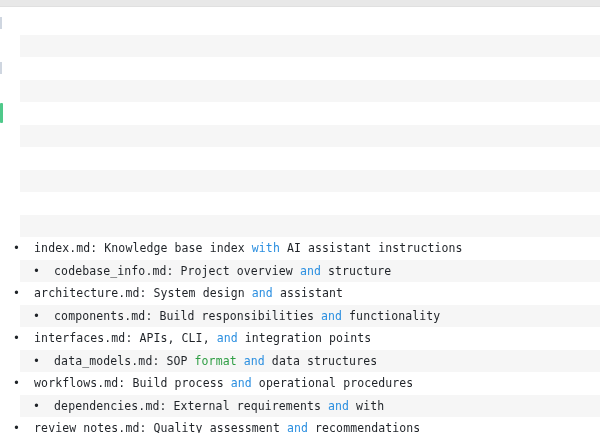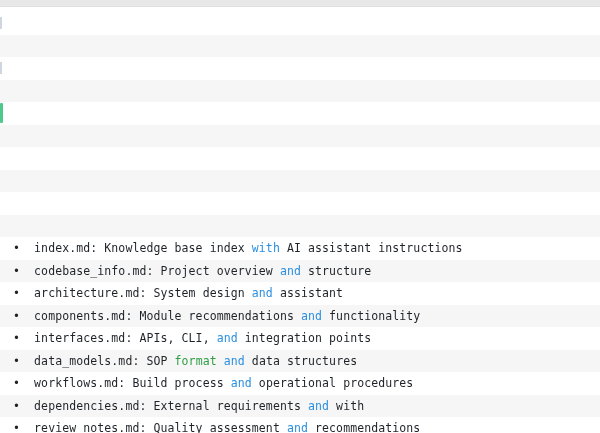--- a/index.html
+++ b/index.html
@@ -32,21 +32,21 @@
   
   .row {
     position: relative;
     height: 22.5px;
     line-height: 22.5px;
     box-sizing: border-box;
     white-space: pre;
     padding-left: 13px;
     overflow: hidden;
   }
-  .row.stripe { background: #f6f6f6; }
+  .row.stripe { background: #f6f6f6; margin-left: 20px; }
   .row.plain  { background: #ffffff; }
 
   
   .heading {
     color: #6b7a90;
     font-size: 11.5px;
     letter-spacing: 0.15px;
   }
   .heading .marker {
     position: absolute;
@@ -124,21 +124,21 @@
   </div>
 
   <div class="row stripe md">
     
   </div>
 
   <div id="list-container">
       <div class="row md plain"><span class="bullet">•  </span><span class="t-plain">index.md: Knowledge base index </span><span class="t-kw">with</span><span class="t-plain"> AI assistant instructions</span></div>
       <div class="row md stripe"><span class="bullet">•  </span><span class="t-plain">codebase_info.md: Project overview </span><span class="t-kw">and</span><span class="t-plain"> structure</span></div>
       <div class="row md plain"><span class="bullet">•  </span><span class="t-plain">architecture.md: System design </span><span class="t-kw">and</span><span class="t-plain"> assistant</span></div>
-      <div class="row md stripe"><span class="bullet">•  </span><span class="t-plain">components.md: Module recommendations </span><span class="t-kw">and</span><span class="t-plain"> functionality</span></div>
+      <div class="row md stripe"><span class="bullet">•  </span><span class="t-plain">components.md: Build responsibilities </span><span class="t-kw">and</span><span class="t-plain"> functionality</span></div>
       <div class="row md plain"><span class="bullet">•  </span><span class="t-plain">interfaces.md: APIs, CLI, </span><span class="t-kw">and</span><span class="t-plain"> integration points</span></div>
       <div class="row md stripe"><span class="bullet">•  </span><span class="t-plain">data_models.md: SOP </span><span class="t-green">format</span><span class="t-plain"> </span><span class="t-kw">and</span><span class="t-plain"> data structures</span></div>
       <div class="row md plain"><span class="bullet">•  </span><span class="t-plain">workflows.md: Build process </span><span class="t-kw">and</span><span class="t-plain"> operational procedures</span></div>
       <div class="row md stripe"><span class="bullet">•  </span><span class="t-plain">dependencies.md: External requirements </span><span class="t-kw">and</span><span class="t-plain"> with</span></div>
       <div class="row md plain"><span class="bullet">•  </span><span class="t-plain">review_notes.md: Quality assessment </span><span class="t-kw">and</span><span class="t-plain"> recommendations</span></div>
     </div>
 
 </div>
 
 </body></html>

